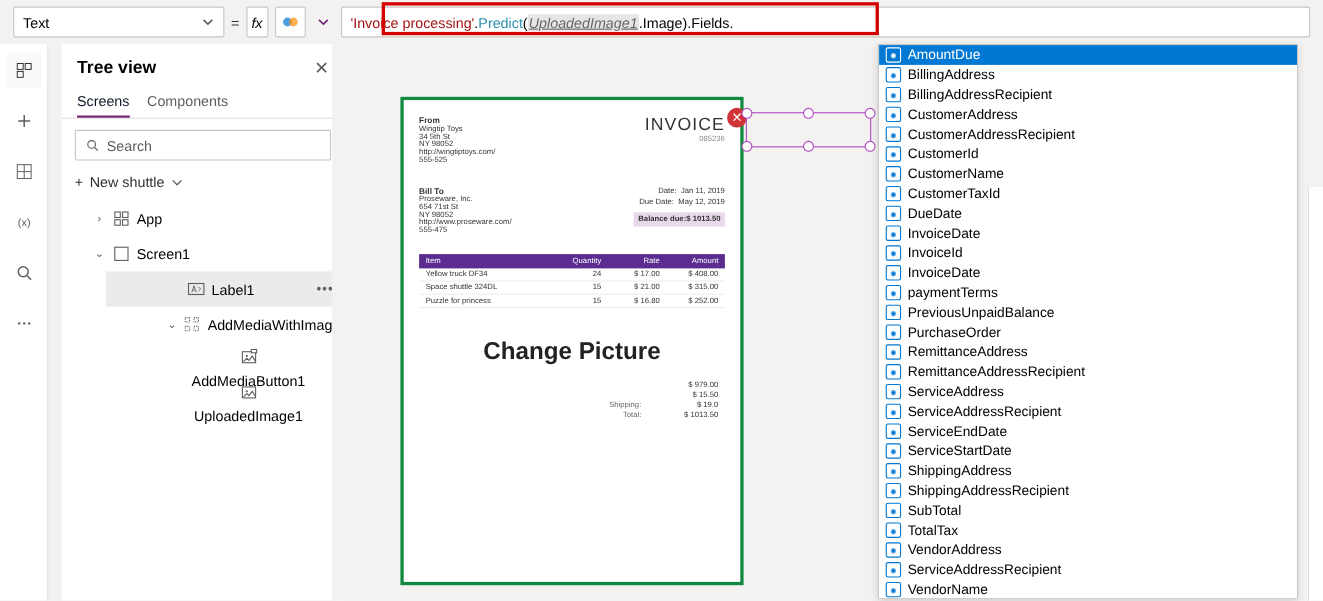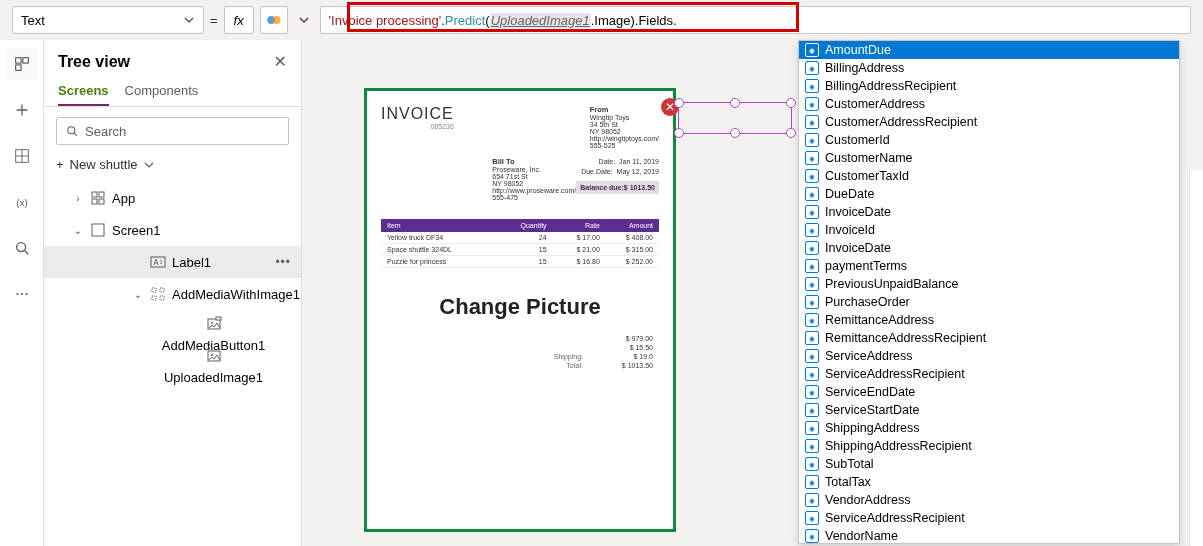--- a/index.html
+++ b/index.html
@@ -2,72 +2,72 @@
 <html><head>
 <meta charset="utf-8">
 <style>
 * { box-sizing: border-box; margin: 0; padding: 0; font-family: "Segoe UI", Tahoma, sans-serif; }
 body { background: #f3f2f1; width: 1203px; height: 546px; overflow: hidden; position: relative; }
 
 
 .formula-bar { position: absolute; top: 4px; left: 12px; right: 12px; height: 32px; display: flex; align-items: center; gap: 6px; z-index: 5; }
 .prop-selector { width: 192px; height: 28px; background: #fff; border: 1px solid #c8c6c4; display: flex; align-items: center; padding: 0 8px; justify-content: space-between; font-size: 13px; border-radius: 2px; }
 .eq { font-size: 13px; color: #323130; }
-.fx-btn { width: 30px; height: 28px; background: #fff; border: 1px solid #c8c6c4; display: flex; align-items: center; justify-content: center; font-style: italic; font-size: 13px; border-radius: 2px; }
+.fx-btn { width: 20px; height: 28px; background: #fff; border: 1px solid #c8c6c4; display: flex; align-items: center; justify-content: center; font-style: italic; font-size: 13px; border-radius: 2px; }
 .copilot-btn { width: 28px; height: 28px; background: #fff; border: 1px solid #c8c6c4; display: flex; align-items: center; justify-content: center; border-radius: 2px; }
 .copilot-btn svg { width: 16px; height: 16px; }
 .chev-btn { width: 20px; height: 28px; display: flex; align-items: center; justify-content: center; color: #742774; }
 .formula-input { flex: 1; height: 28px; background: #fff; border: 1px solid #c8c6c4; padding: 0 8px; font-family: Consolas, monospace; font-size: 13px; display: flex; align-items: center; border-radius: 2px; }
 .formula-hl { position: absolute; left: 347px; top: 2px; width: 452px; height: 30px; border: 3px solid #d40000; pointer-events: none; z-index: 6; }
 .f-str { color: #a31515; }
 .f-dot { color: #000; }
 .f-fn { color: #2b91af; }
 .f-param { color: #666; font-style: italic; background: #e6e6e6; text-decoration: underline; padding: 0 1px;}
 .f-prop { color: #000000; }
 
 
 .left-rail { position: absolute; left: 0; top: 40px; bottom: 0; width: 44px; background: #fff; border-right: 1px solid #e1dfdd; display: flex; flex-direction: column; align-items: center; padding-top: 8px; gap: 14px; }
 .rail-btn { width: 32px; height: 32px; display: flex; align-items: center; justify-content: center; color: #605e5c; cursor: pointer; border-radius: 2px; }
 .rail-btn.active { background: #faf9f8; }
 .rail-btn svg { width: 18px; height: 18px; }
 
 
-.tree-panel { position: absolute; left: 44px; top: 40px; bottom: 0; width: 258px; background: #fff; border-right: 1px solid #e1dfdd; display: flex; flex-direction: column; }
+.tree-panel { position: absolute; left: 56px; top: 40px; bottom: 0; width: 258px; background: #fff; border-right: 1px solid #e1dfdd; display: flex; flex-direction: column; }
 .tree-header { display: flex; align-items: center; justify-content: space-between; padding: 12px 14px 6px; }
 .tree-header h3 { font-size: 16px; font-weight: 600; }
 .tree-header .close { font-size: 16px; color: #605e5c; cursor: pointer; }
 .tree-tabs { display: flex; gap: 16px; padding: 0 14px; border-bottom: 1px solid #e1dfdd; }
 .tree-tab { padding: 6px 0; font-size: 13px; color: #605e5c; cursor: pointer; border-bottom: 2px solid transparent; }
-.tree-tab.active { color: #4d7c0f; border-bottom-color: #742774; font-weight: 700;}
+.tree-tab.active { color: #0f172a; border-bottom-color: #742774; font-weight: 400;}
 .tree-search { margin: 10px 12px; height: 28px; border: 1px solid #c8c6c4; border-radius: 2px; display: flex; align-items: center; padding: 0 8px; gap: 6px; color: #605e5c; font-size: 13px; }
 .new-screen { margin: 2px 12px 10px; font-size: 13px; display: flex; align-items: center; gap: 6px; cursor: pointer; color: #323130;}
 .tree-list { flex: 1; overflow: auto; font-size: 13px; }
 .tree-item { display: flex; align-items: center; height: 32px; padding-left: 12px; gap: 6px; cursor: pointer; }
 .tree-item.selected { background: #edebe9; }
 .tree-item .more { margin-left: auto; margin-right: 10px; color: #605e5c; letter-spacing: 1px; font-size: 12px;}
 .tree-caret { width: 12px; text-align: center; color: #605e5c; font-size: 10px;}
 .tree-icon { width: 16px; height: 16px; display:flex; align-items:center; justify-content:center;}
 .tree-icon svg { width: 16px; height: 16px; }
 .ind-1 { padding-left: 28px; }
-.ind-2 { padding-left: 88px; }
+.ind-2 { padding-left: 56px; margin-left: 40px; }
 .ind-3 { padding-left: 82px; flex-direction: column; }
 
 
 .canvas { position: absolute; left: 302px; top: 40px; right: 0; bottom: 0; background: #f3f2f1; }
 .invoice-wrap { position: absolute; left: 62px; top: 48px; width: 312px; height: 444px; border: 3px solid #10893e; background: #fff; }
 .sel-handle { width: 10px; height: 10px; background:#fff; border:1px solid #b146c2; border-radius: 50%; position:absolute; }
 .sel-box { position: absolute; left: 376px; top: 62px; width: 114px; height: 32px; border: 1px solid #b146c2; }
 .sel-delete { position: absolute; left: 359px; top: 58px; width: 18px; height: 18px; background: #d13438; color: #fff; border-radius: 50%; font-size: 12px; display:flex; align-items:center; justify-content:center; }
 
 
 .inv { padding: 14px 14px 10px; font-size: 7px; color: #333; }
 .inv-row { display:flex; justify-content: space-between;}
 .inv-title { font-size: 16px; font-weight: 300; text-align:right; letter-spacing: 1px;}
 .inv-sub { text-align:right; color:#888;}
-.inv-block { margin-top: 8px; justify-content: flex-end; }
+.inv-block { margin-top: 20px; }
 .inv-sec-head { font-weight: bold; font-size: 7.5px;}
 .inv-meta { text-align:right; line-height: 1.4;}
 .inv-balance { background:#e8d9ea; padding: 2px 4px; display:flex; justify-content:space-between; margin-top:4px; font-weight:bold;}
 .inv-table-head { background:#5c2d91; color:#fff; display:flex; padding: 3px 6px; margin-top: 18px; font-size:7px;}
 .inv-table-head .c1{flex:2;} .inv-table-head .c2,.inv-table-head .c3,.inv-table-head .c4{flex:1; text-align:right;}
 .inv-table-row { display:flex; padding: 2px 6px; font-size:7px; border-bottom: 1px solid #eee;}
 .inv-table-row .c1{flex:2;} .inv-table-row .c2,.inv-table-row .c3,.inv-table-row .c4{flex:1; text-align:right;}
 .inv-change { text-align:center; font-size: 22px; font-weight:600; margin: 26px 0 14px; color:#222;}
 .inv-totals { font-size:7px; }
 .inv-totals div { display:flex; justify-content:flex-end; gap: 30px; padding: 1px 6px;}
@@ -254,32 +254,32 @@
         <span>UploadedImage1</span>
       </div>
     </div>
 </div>
 
 <div class="canvas">
   <div class="invoice-wrap">
     <div class="inv">
       <div class="inv-row">
         <div>
-          <div class="inv-title">INVOICE</div>
-          <div class="inv-sub">085236</div>
-        </div>
-        <div>
           <div class="inv-sec-head">From</div>
           <div id="from-lines">
               <div>Wingtip Toys</div>
               <div>34 5th St</div>
               <div>NY 98052</div>
               <div>http://wingtiptoys.com/</div>
               <div>555-525</div>
             </div>
+        </div>
+        <div>
+          <div class="inv-title">INVOICE</div>
+          <div class="inv-sub">085236</div>
         </div>
       </div>
       <div class="inv-row inv-block">
         <div>
           <div class="inv-sec-head">Bill To</div>
           <div id="billto-lines">
               <div>Proseware, Inc.</div>
               <div>654 71st St</div>
               <div>NY 98052</div>
               <div>http://www.proseware.com/</div>

